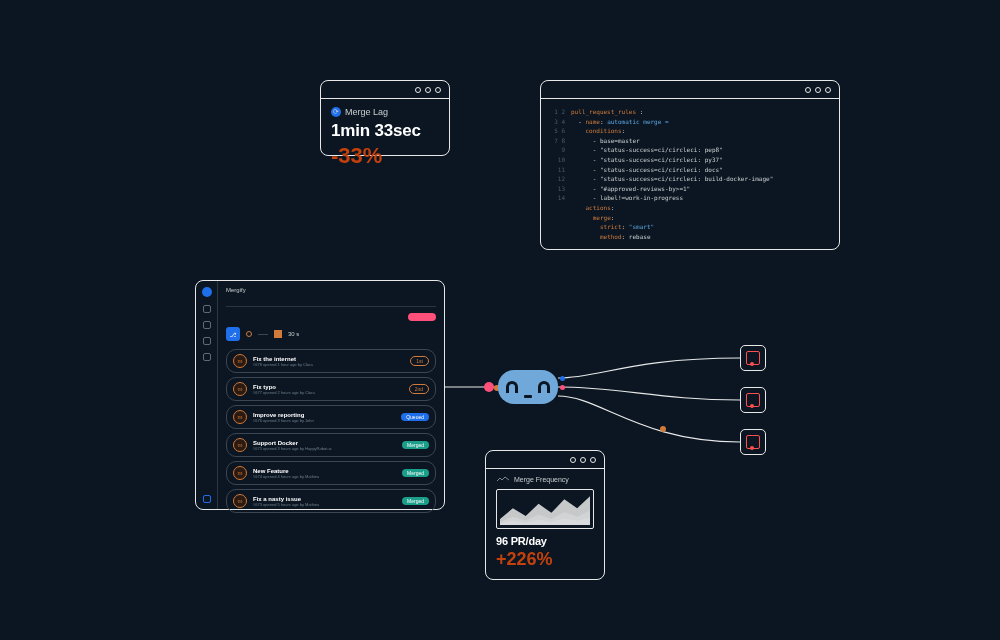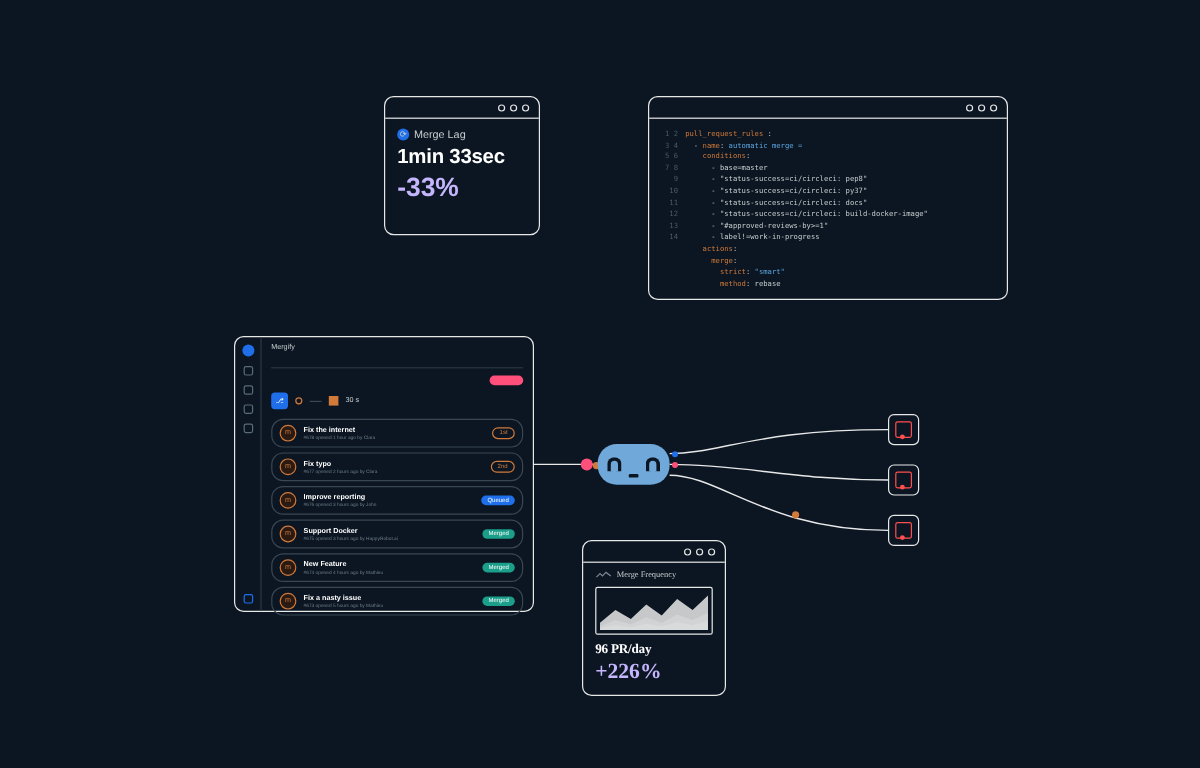--- a/index.html
+++ b/index.html
@@ -25,26 +25,26 @@
     height: 18px;
     border-bottom: 1px solid #e8e8e8;
     padding: 0 8px;
     gap: 4px;
   }
   .panel-titlebar .dot {
     width: 6px; height: 6px; border-radius: 50%;
     border: 1px solid #e8e8e8;
   }
   
-  #merge-lag { left: 320px; top: 80px; width: 130px; height: 116px; }
+  #merge-lag { left: 320px; top: 80px; width: 130px; height: 76px; }
   #merge-lag .body { padding: 8px 10px; }
   .stat-title { display:flex; align-items:center; gap:4px; font-size:9px; color:#c9cecf; }
   .stat-title .ico { width:10px; height:10px; border-radius:50%; background:#1f6feb; display:inline-flex; align-items:center; justify-content:center; font-size:7px;}
   .stat-val { font-size:17px; font-weight:700; margin-top:4px; letter-spacing:-0.2px;}
-  .stat-delta { font-size:22px; font-weight:800; color:#c4b5fd; margin-top:2px;}
+  .stat-delta { font-size:22px; font-weight:800; color:#c2410c; margin-top:2px;}
   
   #code-panel { left: 540px; top: 80px; width: 300px; height: 170px; font-family: ui-monospace,Menlo,Consolas,monospace;}
   #code-panel .body { padding: 8px 10px; font-size:6px; line-height:1.6; display:flex; }
   .gutter { color:#4a5a68; width:14px; text-align:right; margin-right:6px;}
   .code-col { white-space:pre; }
   .tok-key { color:#d17a3a; }
   .tok-str { color:#5aa6e0; }
   .tok-plain { color:#c9cecf;}
   
   #queue-panel { left: 195px; top: 280px; width: 250px; height: 230px; display:flex; }
@@ -72,21 +72,21 @@
   #queue-panel .item .av{ width:14px;height:14px;border-radius:50%;border:1px solid #d17a3a;background:#2a1a12; font-size:6px;display:flex;align-items:center;justify-content:center;color:#d17a3a;}
   #queue-panel .item .txts{ flex:1; }
   #queue-panel .item .t1{ font-size:6px; font-weight:600;}
   #queue-panel .item .t2{ font-size:4px; color:#6f7f8c;}
   #queue-panel .item .badge{ font-size:5px; padding:1px 5px; border-radius:6px;}
   .badge.orange{ border:1px solid #d17a3a; color:#d17a3a;}
   .badge.blue{ background:#1f6feb; color:#fff;}
   .badge.teal{ background:#1b9e8a; color:#fff;}
   
   #merge-freq { left: 485px; top: 450px; width: 120px; height: 130px; }
-  #merge-freq .body{ padding:6px 10px;font-family:Liberation Serif, serif;}
+  #merge-freq .body{ padding:6px 10px;}
   #merge-freq .mini-title{ font-size:7px;color:#c9cecf; display:flex; align-items:center; gap:4px;}
   #merge-freq .mini-title svg{ stroke:#7a8793;}
   #merge-freq .chart-box{ border:1px solid #e8e8e8; border-radius:2px; height:40px; margin:6px 0; padding:3px; position:relative;}
   
   #bot {
     position:absolute; left:498px; top:370px; width:60px; height:34px;
     background:#6fa8d9; border-radius:16px; display:flex; align-items:center; justify-content:center;
     gap:6px;
   }
   #bot .eye{ width:12px;height:12px;border:3px solid #0b1622;border-bottom:none;border-radius:12px 12px 0 0;}

